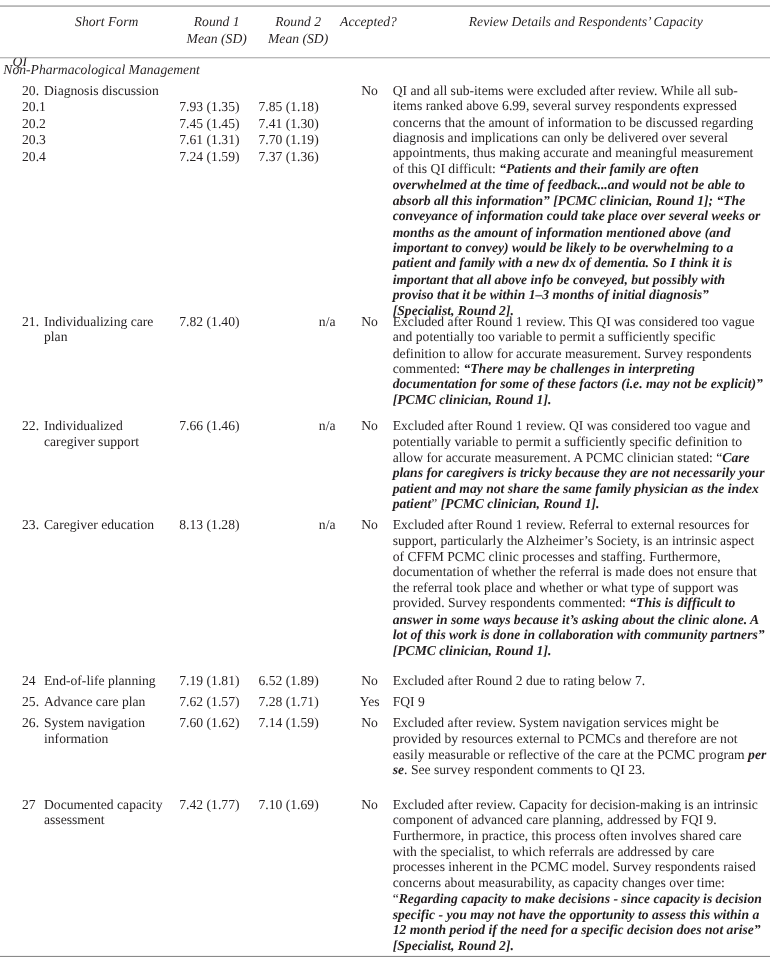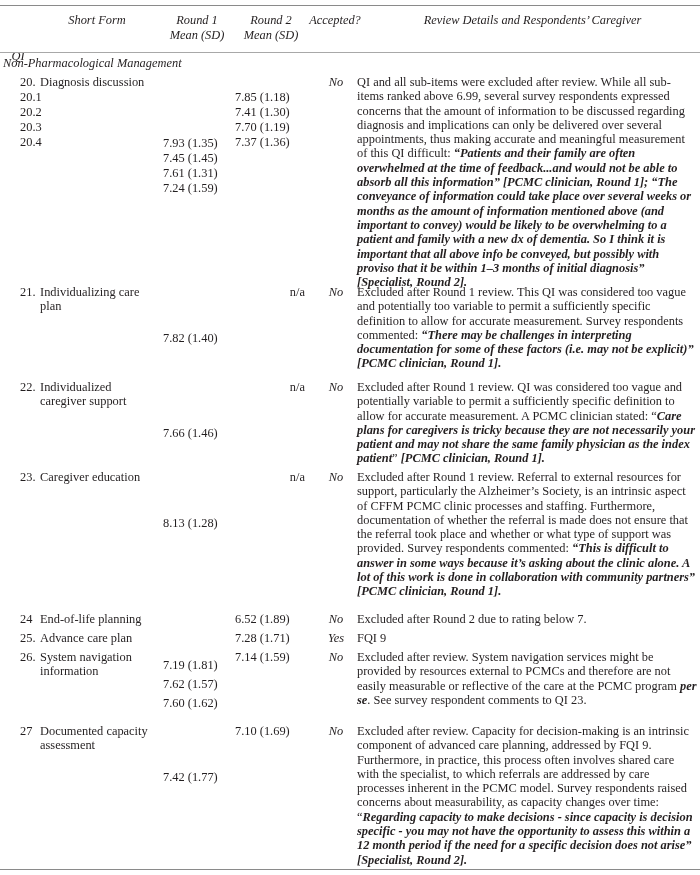--- a/index.html
+++ b/index.html
@@ -20,45 +20,45 @@
   .h-r2 { left: 234px; width: 74px; }
   .h-acc { left: 300px; width: 70px; }
   .h-rev { left: 370px; width: 325px; }
 
   .section { position: absolute; left: 3px; top: 56px; font-style: italic; }
 
   .row { position: absolute; left: 0; width: 700px; }
   .c { position: absolute; top: 0; }
   .c-qi { left: 20px; width: 30px; }
   .c-short { left: 40px; width: 118px; }
-  .c-r1 { left: 163px; width: 70px; margin-top: 46px; }
+  .c-r1 { left: 163px; width: 70px; }
   .c-r2 { left: 235px; width: 70px; }
   .c-r2c { left: 235px; width: 70px; text-align: right; }
-  .c-acc { left: 316px; width: 40px; text-align: center; font-style: italic; }
+  .c-acc { left: 316px; width: 40px; text-align: center; }
   .c-rev { left: 357px; width: 340px; text-align: left; }
   em.q { font-style: italic; font-weight: bold; }
 </style>
 </head>
 <body>
 
 <div class="table-wrap">
   <div class="rule-top"></div>
 
   <div class="hdr h-qi">QI</div>
   <div class="hdr h-short">Short Form</div>
   <div class="hdr h-r1">
     <div>Round 1</div>
     <div>Mean (SD)</div>
   </div>
   <div class="hdr h-r2">
     <div>Round 2</div>
     <div>Mean (SD)</div>
   </div>
   <div class="hdr h-acc">Accepted?</div>
-  <div class="hdr h-rev">Review Details and Respondents’ Caregiver</div>
+  <div class="hdr h-rev">Review Details and Respondents’ Capacity</div>
 
   <div class="rule-head"></div>
 
   <div class="section">Non-Pharmacological Management</div>
 
   <div id="rows">
       <div class="row" style="top: 75px;">
         <div class="c c-qi">20.</div>
         <div class="c c-short">
           <div>Diagnosis discussion</div>

